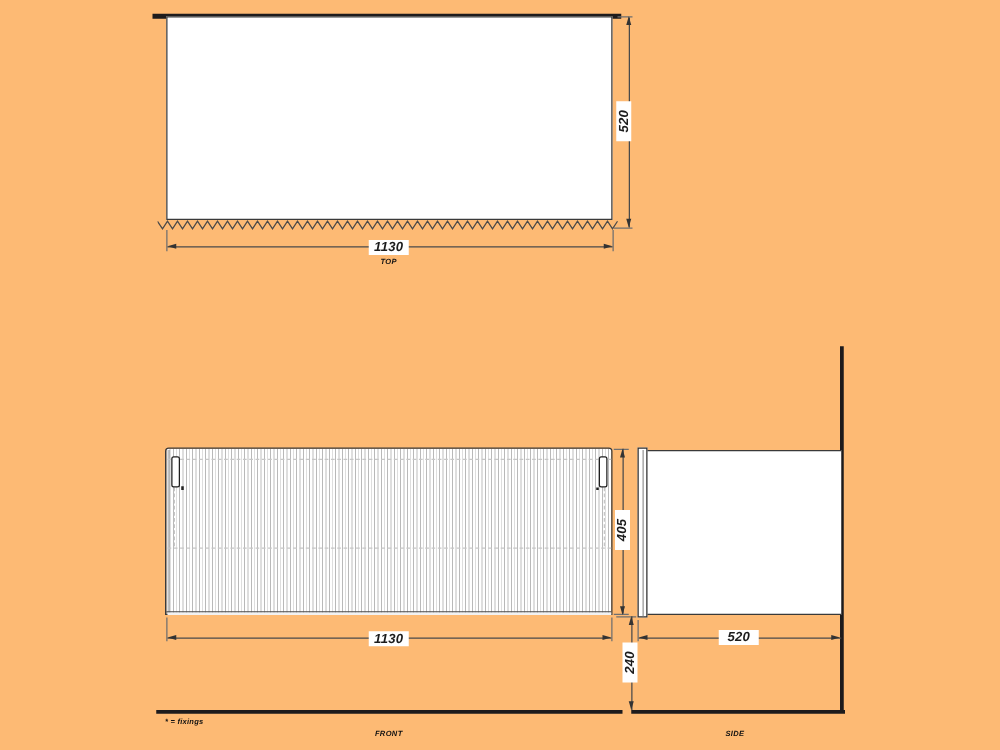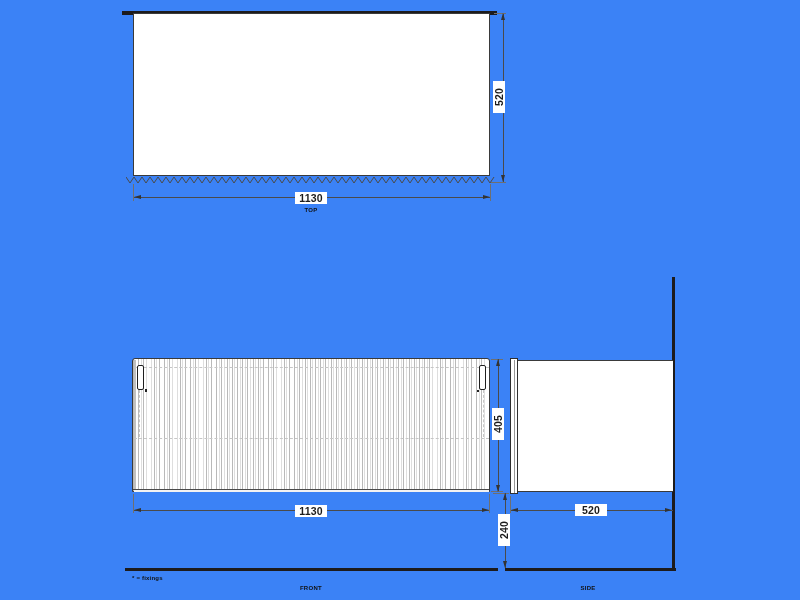--- a/index.html
+++ b/index.html
@@ -1,18 +1,18 @@
 <!DOCTYPE html>
 <html><head>
 <meta charset="utf-8">
 <style>
   html,body{margin:0;padding:0;background:#ffffff;}
   .canvas{
-    position:relative;width:800px;height:600px;background:#3b82f6;overflow:hidden;
-    font-family:"Liberation Sans", sans-serif;color:#1a1a1a;
+    position:relative;width:800px;height:600px;background:#fdba74;overflow:hidden;
+    font-family:"Liberation Sans", sans-serif;color:#1a1a1a;font-style:italic;
   }
   .grp{display:contents;}
   .abs{position:absolute;}
   
   .ln{position:absolute;background:#4a4a4a;}
   .ln-ext{position:absolute;background:#6f6f6f;}
   
   .thick{position:absolute;background:#1d1b1c;}
   
   .outline{position:absolute;border:1.4px solid #3a3a3a;box-sizing:border-box;background:#fff;}

